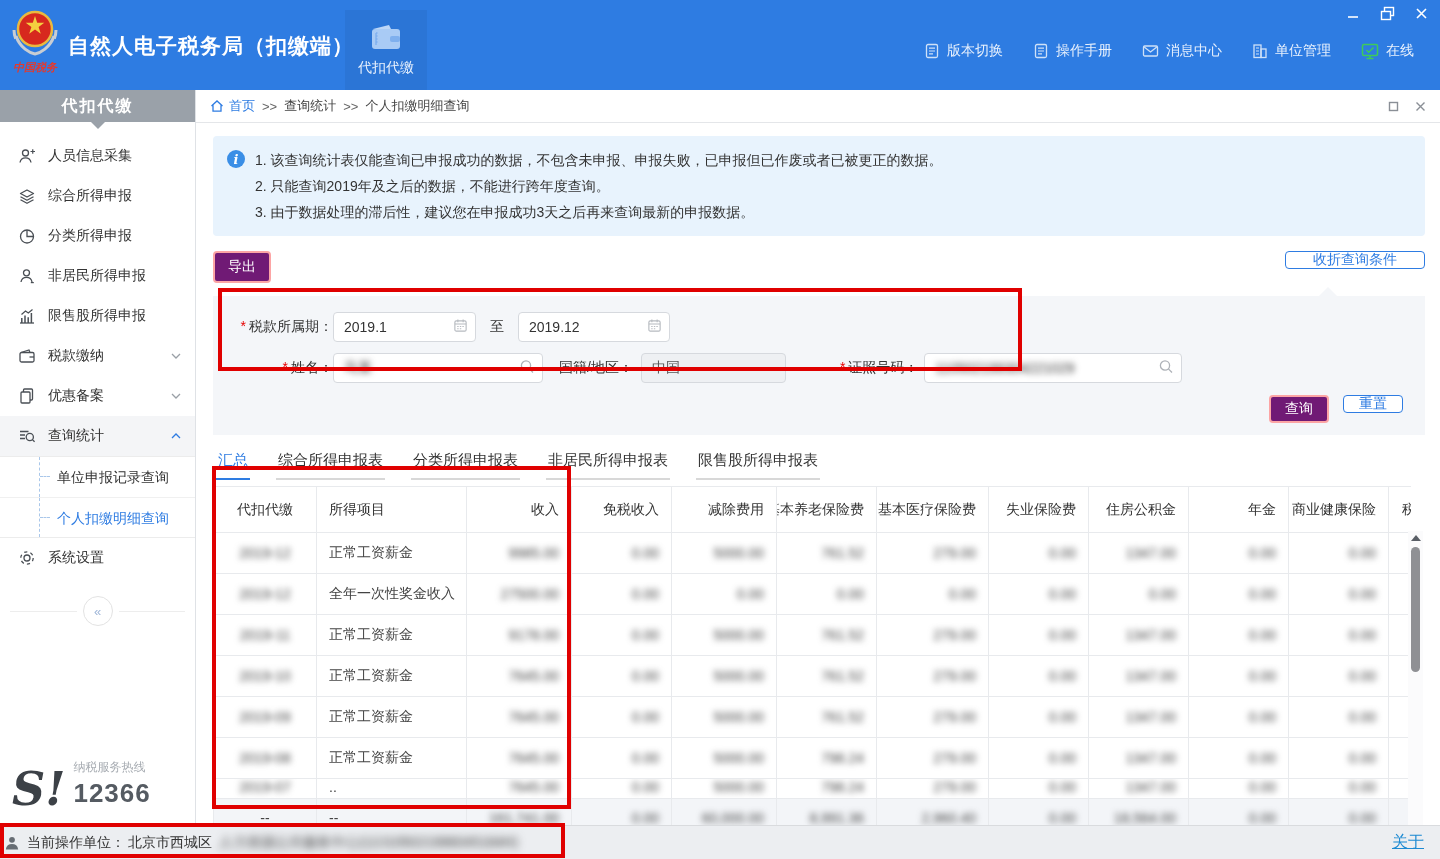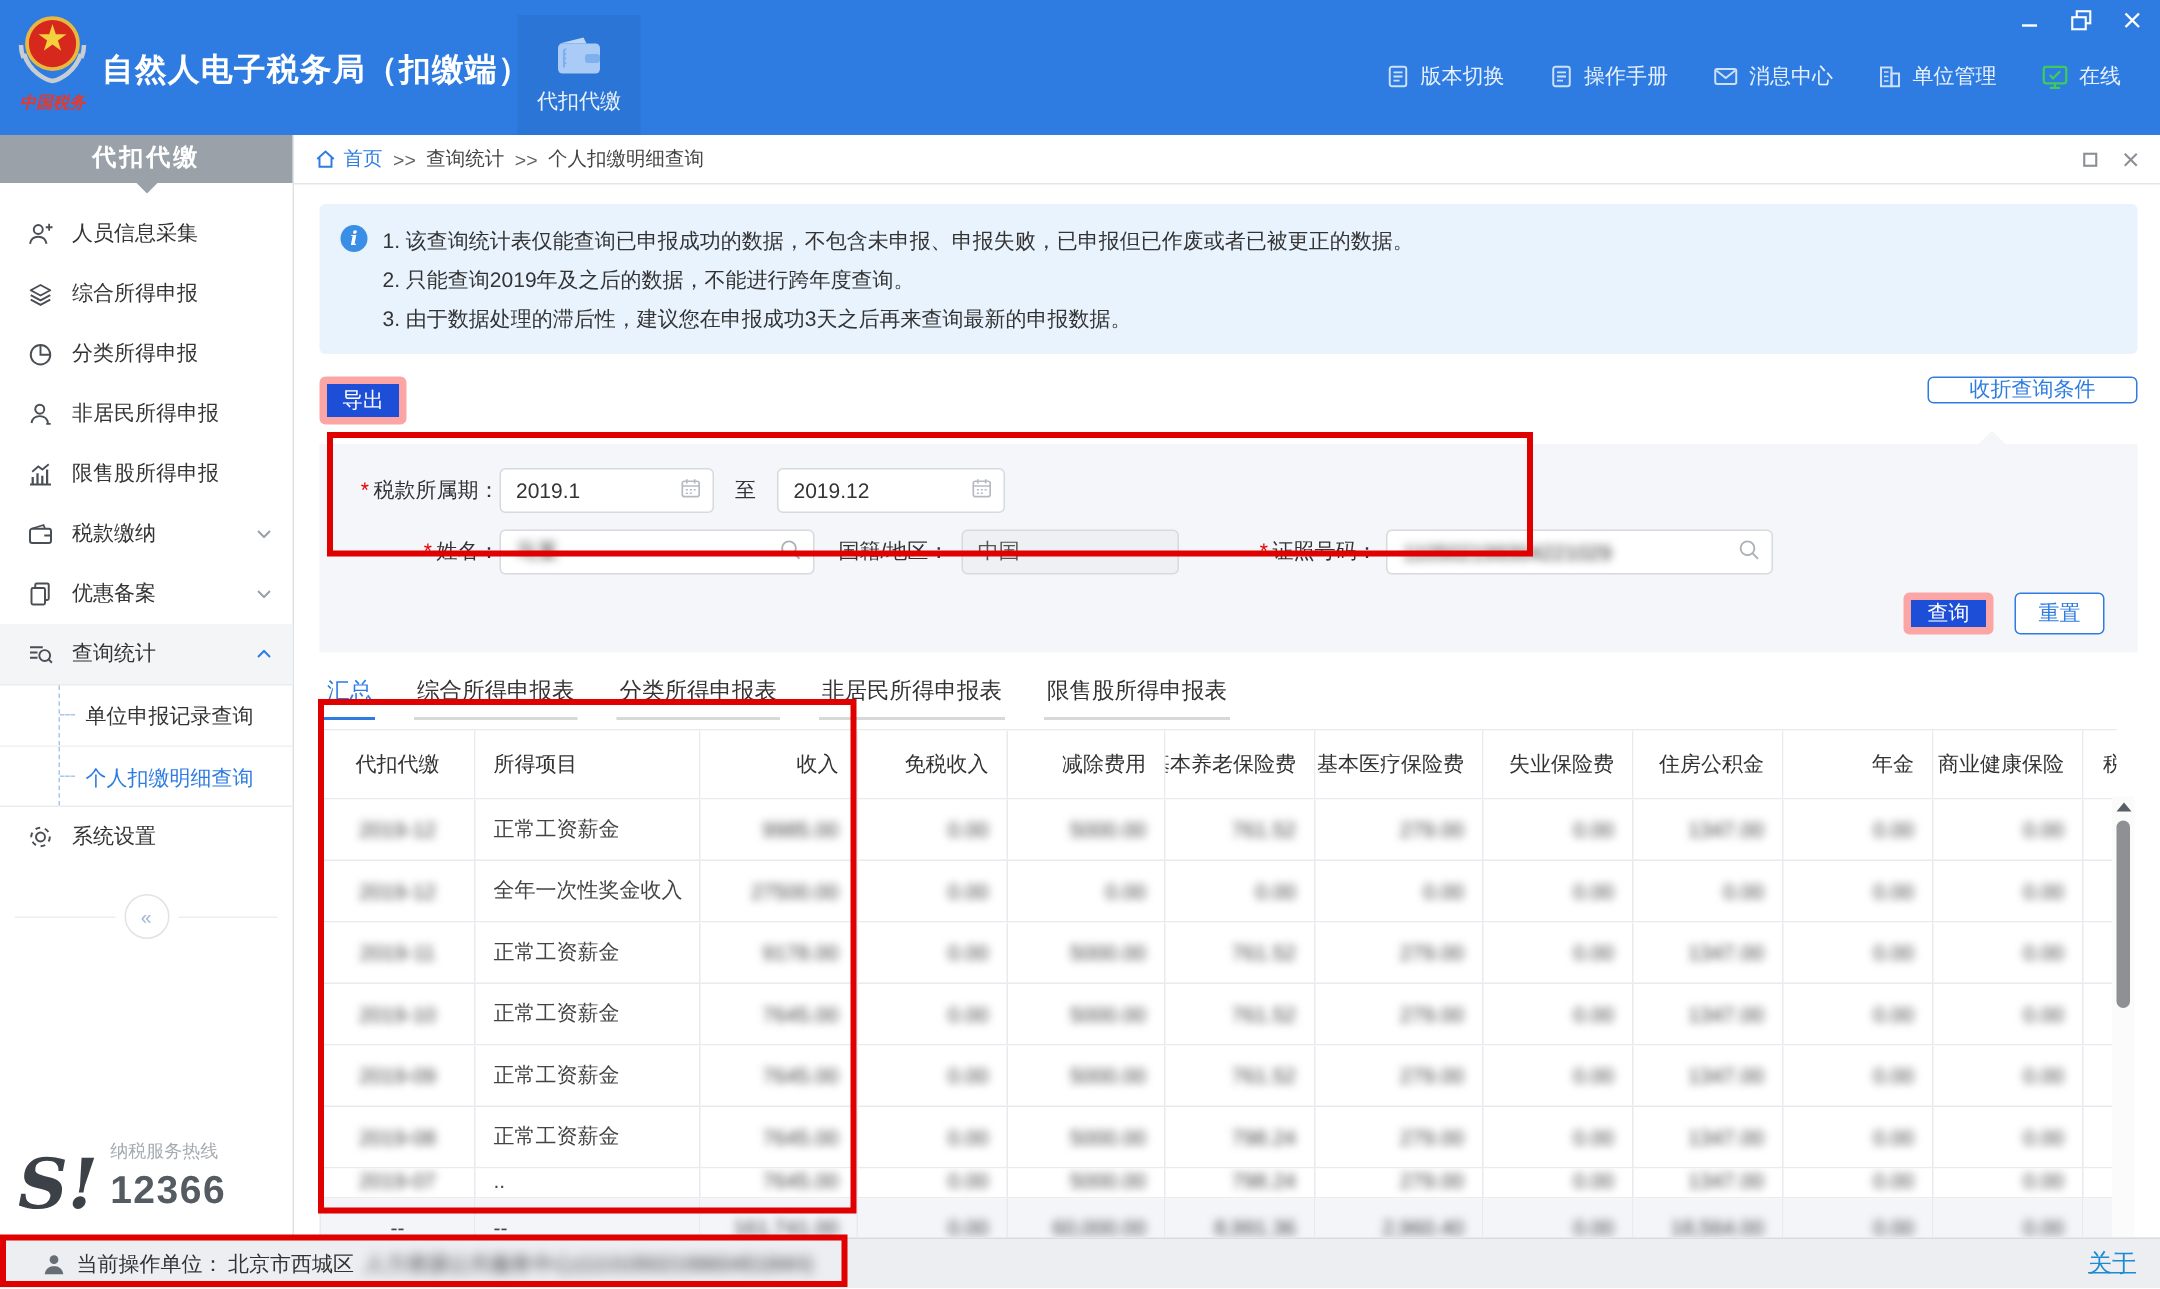--- a/index.html
+++ b/index.html
@@ -54,40 +54,40 @@
   .pc-btn { cursor:pointer; display:flex; align-items:center; }
 
   
   .notice { margin:13px 15px 0 17px; background:#e8f3fd; border-radius:4px; padding:11px 16px 11px 14px; display:flex; gap:10px; }
   .info-badge { width:18px; height:18px; border-radius:50%; background:#3a8ee6; color:#fff; font-family:"DejaVu Serif",serif; font-style:italic; font-weight:bold; font-size:13px; display:flex; align-items:center; justify-content:center; flex:none; margin-top:3px; }
   .notice-lines { font-size:14px; color:#333; line-height:26px; }
 
   
   .toolbar { margin:15px 15px 0 17px; display:flex; justify-content:space-between; align-items:flex-start; }
   .btn { font-size:14px; border-radius:4px; cursor:pointer; display:inline-flex; align-items:center; justify-content:center; }
-  .btn-primary { background:#1d4ed8; color:#fff; border:5px solid #fca5a5; }
+  .btn-primary { background:#701a75; color:#fff; border:2px solid #fca5a5; }
   .btn-outline { background:#fff; color:#2e7ce2; border:1px solid #2e7ce2; }
   .btn-export { width:58px; height:32px; }
   .btn-collapse { width:140px; height:18px; }
 
   
   .filterpanel { position:relative; margin:13px 15px 0 17px; background:#f4f6f9; padding:16px 0 12px 0; }
   .filterpanel:before { content:""; position:absolute; top:-9px; right:88px; border:9px solid transparent; border-bottom:9px solid #f4f6f9; border-top:none; }
   .f-row { display:flex; align-items:center; margin-bottom:11px; }
   .f-row:last-child { margin-bottom:0; }
   .f-label { font-size:14px; color:#333; text-align:right; white-space:nowrap; }
   .req:before { content:"*"; color:#e60000; margin-right:3px; }
   .input-box { position:relative; height:30px; background:#fff; border:1px solid #d6d9de; border-radius:4px; display:flex; align-items:center; padding:0 16px 0 10px; font-size:14px; color:#333; }
   .input-box.disabled { background:#eef0f3; color:#555; }
   .input-box .ibx-icon { position:absolute; right:7px; top:50%; transform:translateY(-50%); }
   .blur { filter:blur(3px); }
   .blur2 { filter:blur(4px); }
   .f-actions { display:flex; justify-content:flex-end; gap:14px; margin:12px 22px 0 0; }
   .btn-query { width:60px; height:28px; }
-  .btn-reset { width:60px; height:28px; }
+  .btn-reset { width:60px; height:18px; }
 
   
   .tabs { display:flex; gap:26px; margin:12px 15px 0 20px; }
   .tab { font-size:15px; color:#333; padding:4px 2px 8px 2px; border-bottom:2px solid #d8d8d8; cursor:pointer; }
   .tab.active { color:#2e7ce2; border-bottom-color:#2e7ce2; }
 
   
   .table-wrap { position:relative; margin:6px 15px 0 17px; width:1212px; }
   .tbl { width:1198px; overflow:hidden; border-top:1px solid #e8eaed; border-left:1px solid #e8eaed; }
   .t-row { display:flex; width:1215px; border-bottom:1px solid #e8eaed; background:#fff; }
@@ -97,21 +97,21 @@
   .t-partial .t-cell { height:19px; align-items:flex-start; line-height:16px; }
   .t-total .t-cell { height:37px; background:#f3f5f8; }
   .al-c { justify-content:center; }
   .al-r { justify-content:flex-end; }
   .vscroll { position:absolute; top:45px; right:2px; bottom:0; width:15px; background:#fbfbfc; display:flex; flex-direction:column; align-items:center; }
   .vs-arrow { width:0; height:0; margin:4px 0; cursor:pointer; }
   .vs-up { border:5px solid transparent; border-bottom:6px solid #5a5f66; border-top:none; }
   .vs-thumb { width:9px; height:125px; background:#8f9094; border-radius:5px; margin-top:2px; cursor:pointer; }
 
   
-  .footer { position:relative; height:34px; background:#eceef1; border-top:1px solid #d9dbde; display:flex; align-items:center; padding:0 28px; font-size:14px; color:#333; }
+  .footer { position:relative; height:34px; background:#eceef1; border-top:1px solid #d9dbde; display:flex; align-items:center; padding:0 4px; font-size:14px; color:#333; }
   .footer .f-left { display:flex; align-items:center; gap:7px; }
   .about-link { position:absolute; right:16px; color:#1d8ad2; text-decoration:underline; cursor:pointer; font-size:16px; }
 
   
   .anno { position:absolute; border:4px solid #e00000; pointer-events:none; z-index:50; }
   #anno-filters { left:218px; top:288px; width:804px; height:83px; }
   #anno-table { left:212px; top:466px; width:359px; height:343px; }
   #anno-footer { left:0px; top:823px; width:565px; height:35px; }
 </style>
 </head>

